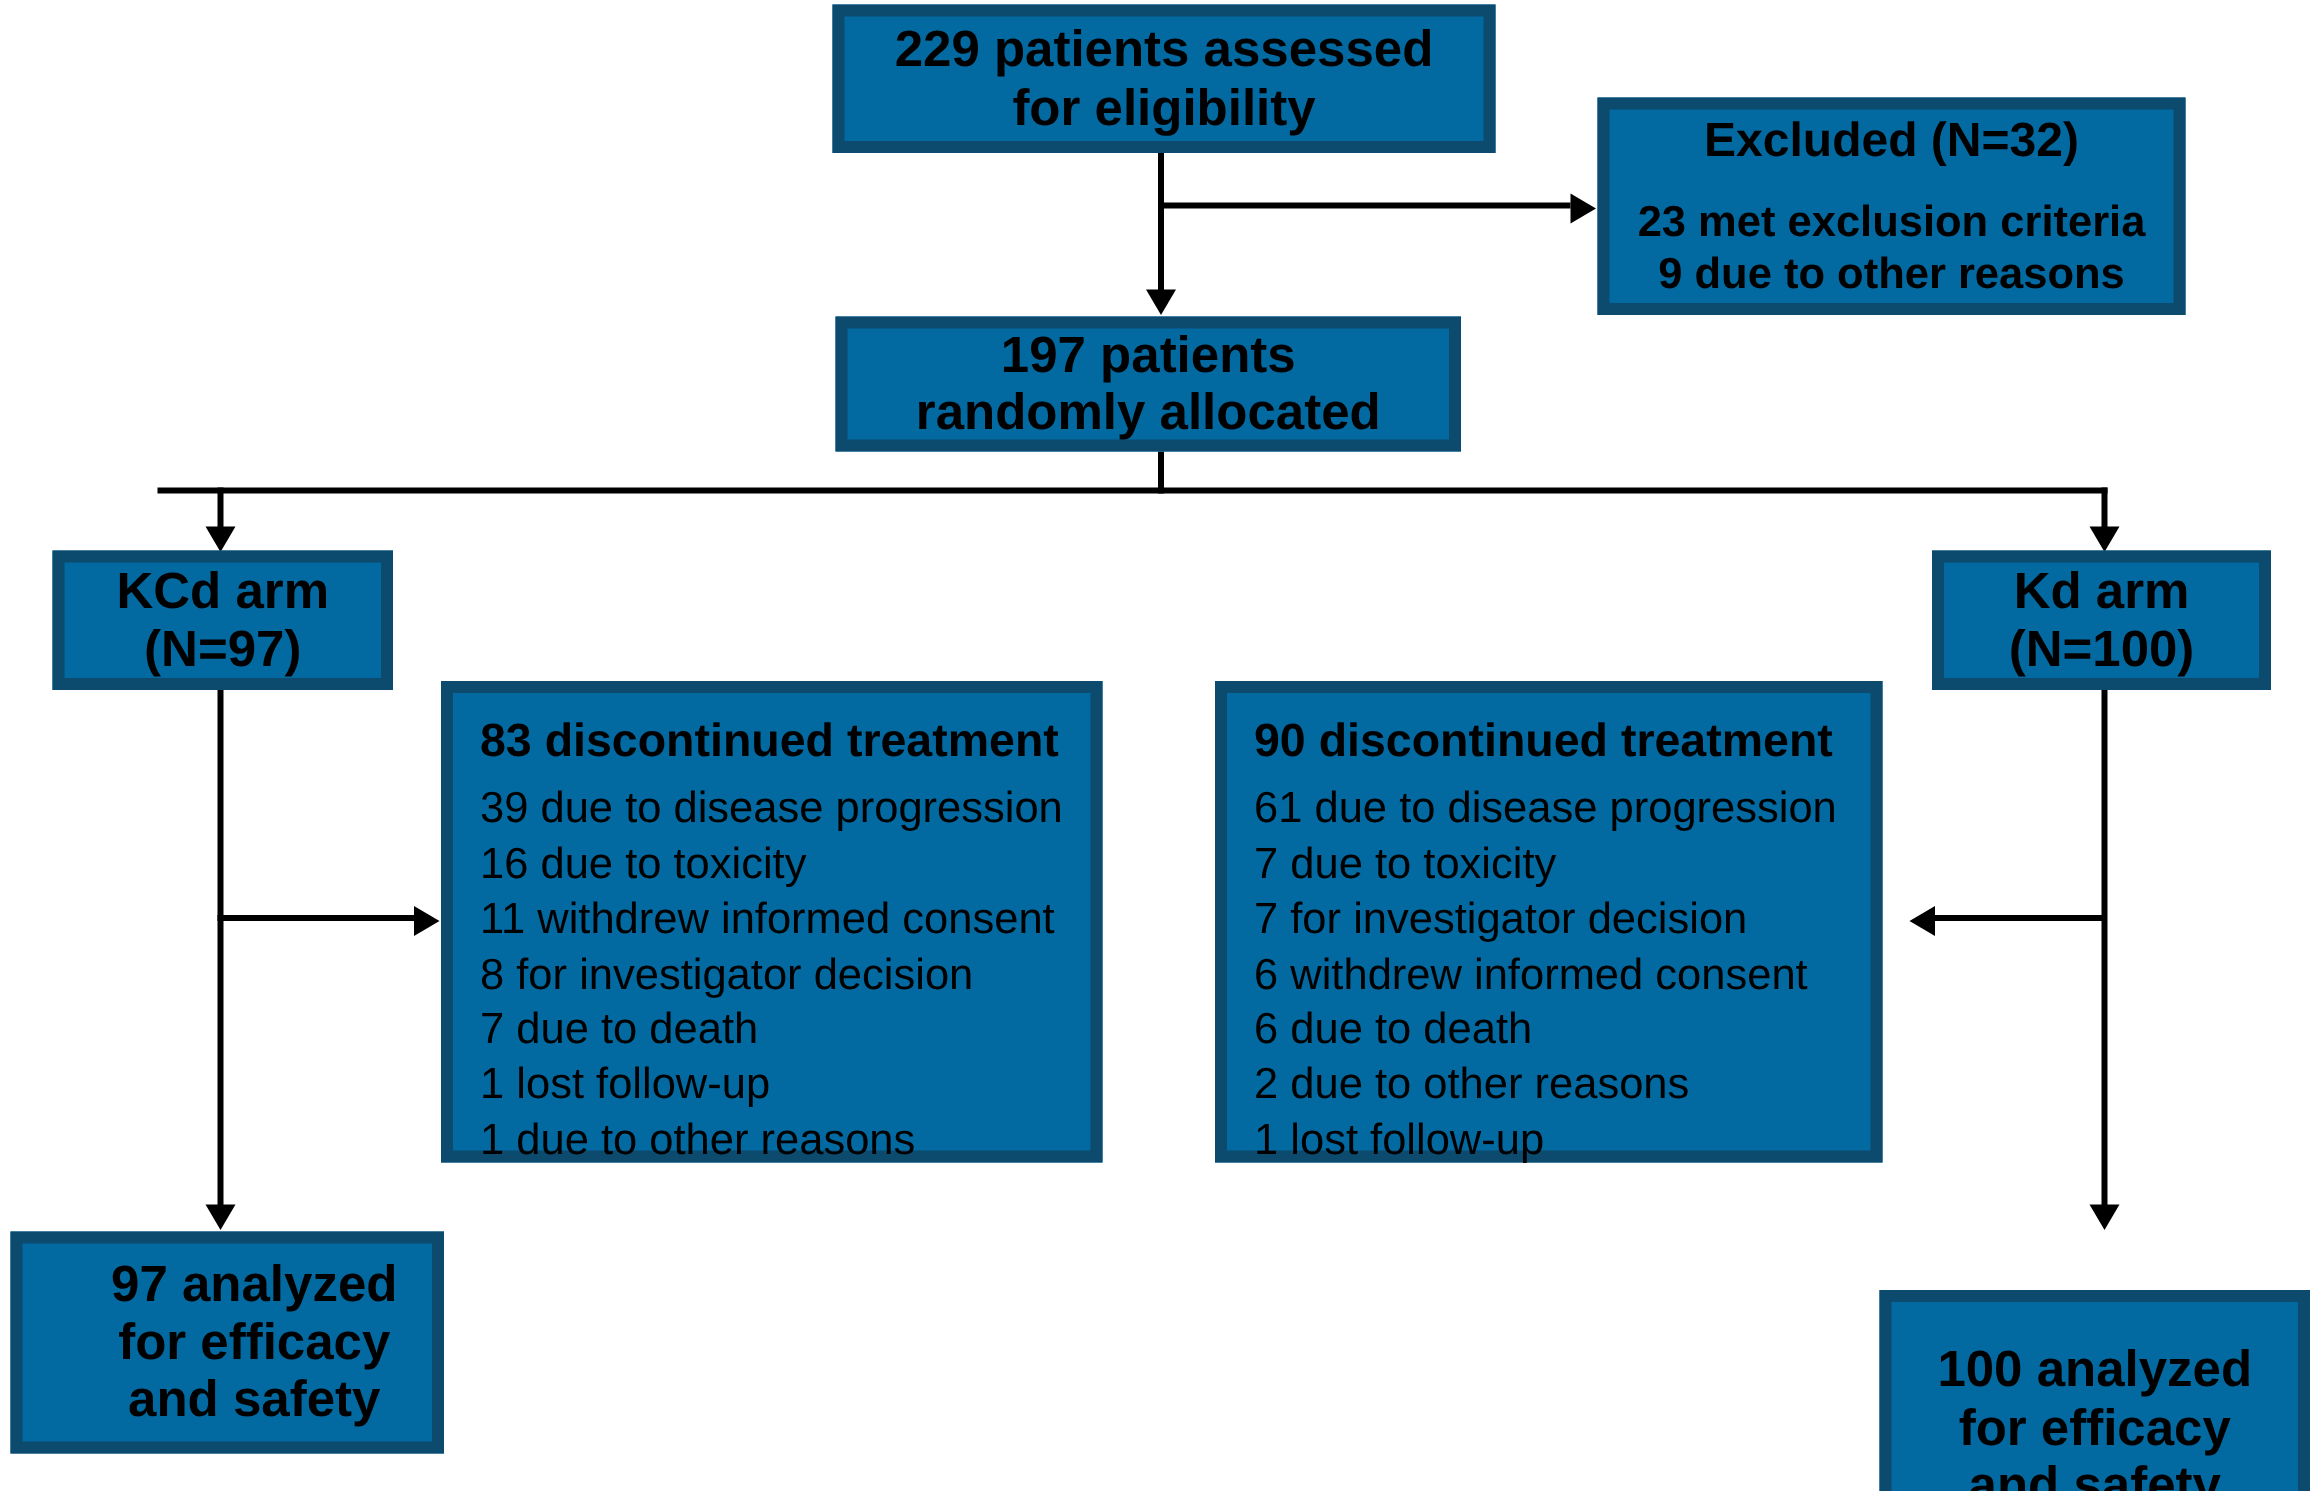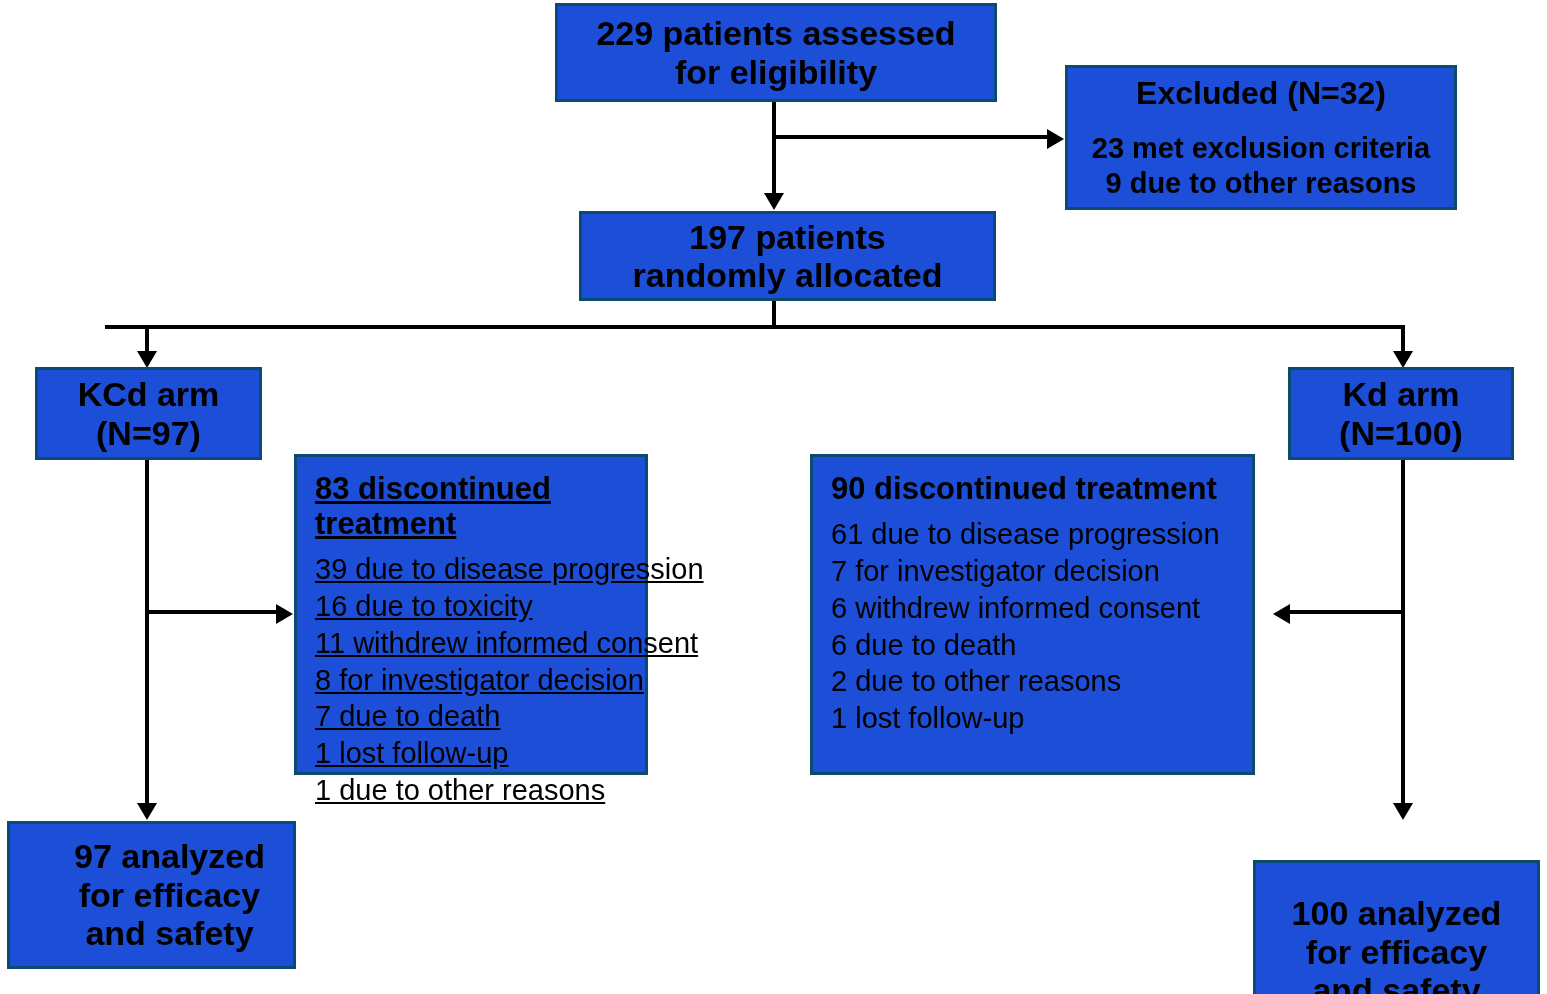--- a/index.html
+++ b/index.html
@@ -12,22 +12,22 @@
     width: 1547px;
     height: 994px;
     background: #ffffff;
     font-family: "Liberation Sans", sans-serif;
     color: #000000;
     overflow: hidden;
   }
   .box {
     position: absolute;
     box-sizing: border-box;
-    border: 3px solid #0c4a6e;
-    background: #1d4ed8;
+    border: 8px solid #0c4a6e;
+    background: #0369a1;
     display: flex;
     flex-direction: column;
     justify-content: center;
     z-index: 5;
   }
   .box.center {
     align-items: center;
     text-align: center;
   }
   .ttl {
@@ -112,21 +112,21 @@
 
   <div class="hline" style="left:772px; top:135px; width:275px;"></div>
   <div class="arrow-right" style="left:1047px; top:129px;"></div>
 
   <div class="box center" style="left:1065px; top:65px; width:392px; height:145px;">
     <div class="ttl ttl-md" style="margin-bottom:20px;">Excluded (N=32)</div>
     <div class="sub sub-md">23 met exclusion criteria</div>
     <div class="sub sub-md">9 due to other reasons</div>
   </div>
 
-  <div class="box center" style="left:579px; top:211px; width:417px; height:90px;">
+  <div class="box center" style="left:557px; top:211px; width:417px; height:90px;">
     <div class="ttl ttl-lg">197 patients
 randomly allocated</div>
   </div>
 
   <div class="vline" style="left:772px; top:301px; height:28px;"></div>
 
   <div class="hline" style="left:105px; top:325px; width:1300px;"></div>
 
   <div class="vline" style="left:145px; top:325px; height:28px;"></div>
   <div class="arrow-down" style="left:137px; top:351px;"></div>
@@ -149,37 +149,38 @@
 
   <div class="hline" style="left:145px; top:610px; width:131px;"></div>
   <div class="arrow-right" style="left:276px; top:604px;"></div>
 
   <div class="vline" style="left:1401px; top:460px; height:345px;"></div>
   <div class="arrow-down" style="left:1393px; top:803px;"></div>
 
   <div class="hline" style="left:1290px; top:610px; width:113px;"></div>
   <div class="arrow-left" style="left:1273px; top:604px;"></div>
 
-  <div class="box detail" style="left:294px; top:454px; width:354px; height:321px;text-decoration:underline;">
+  <div class="box detail" style="left:294px; top:454px; width:441px; height:321px;">
     <div class="ttl">83 discontinued treatment</div>
     <ul>
       <li>39 due to disease progression</li>
       <li>16 due to toxicity</li>
       <li>11 withdrew informed consent</li>
       <li>8 for investigator decision</li>
       <li>7 due to death</li>
       <li>1 lost follow-up</li>
       <li>1 due to other reasons</li>
     </ul>
   </div>
 
   <div class="box detail" style="left:810px; top:454px; width:445px; height:321px;">
     <div class="ttl">90 discontinued treatment</div>
     <ul>
       <li>61 due to disease progression</li>
+      <li>7 due to toxicity</li>
       <li>7 for investigator decision</li>
       <li>6 withdrew informed consent</li>
       <li>6 due to death</li>
       <li>2 due to other reasons</li>
       <li>1 lost follow-up</li>
     </ul>
   </div>
 
   <div class="box center" style="left:7px; top:821px; width:289px; height:148px;padding-left:36px;">
     <div class="ttl ttl-lg">97 analyzed

